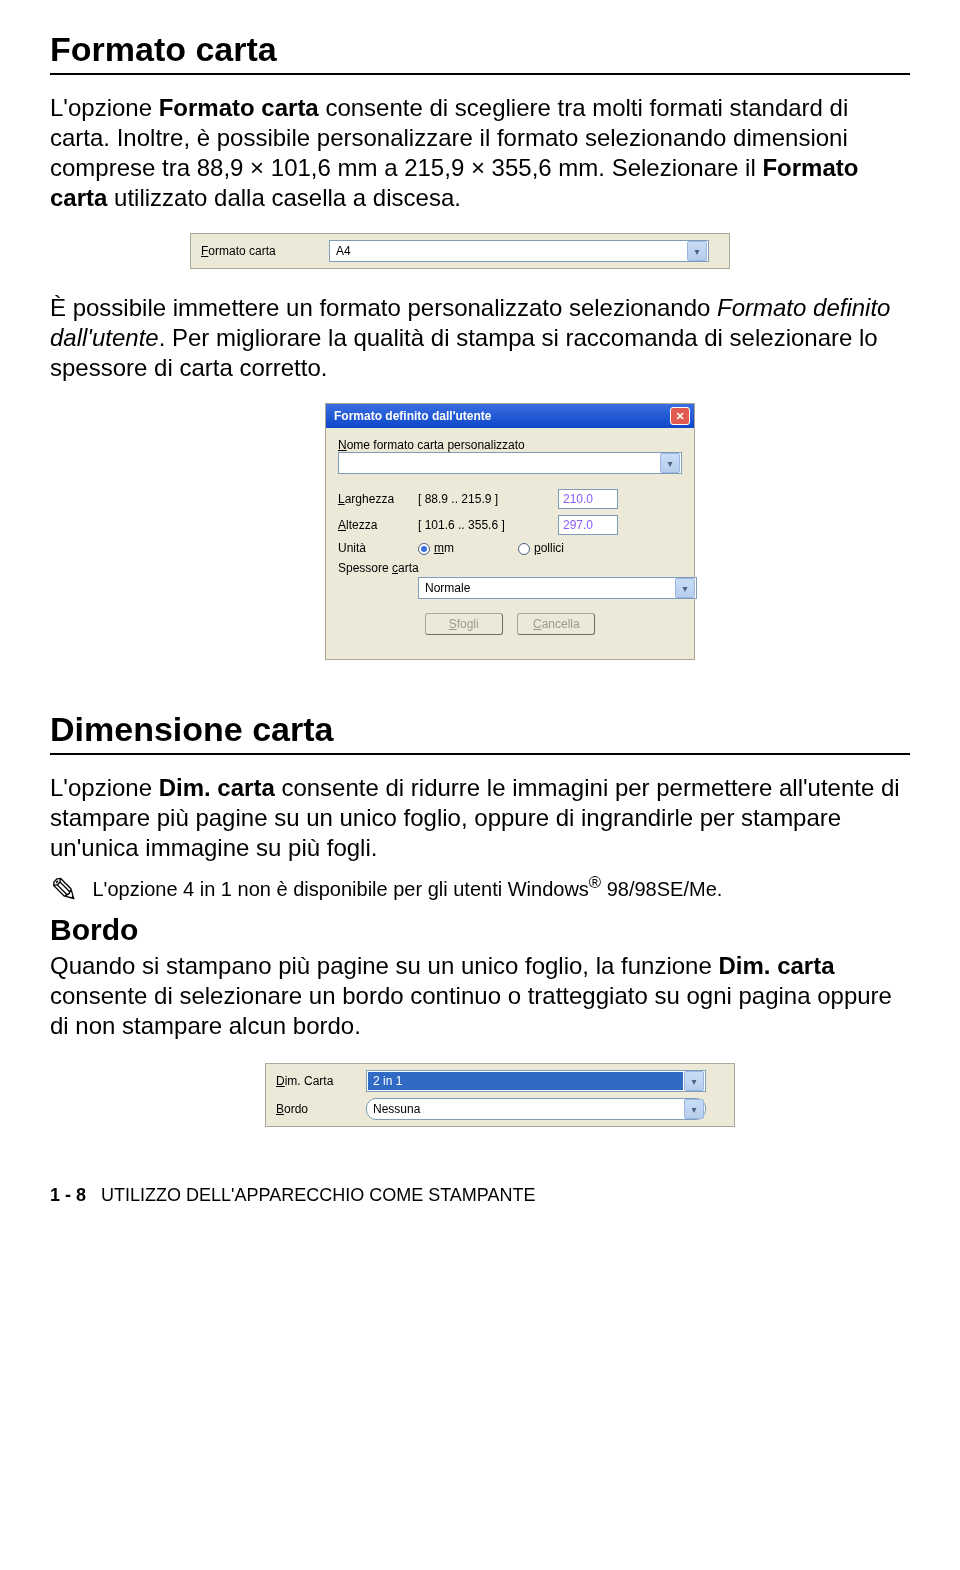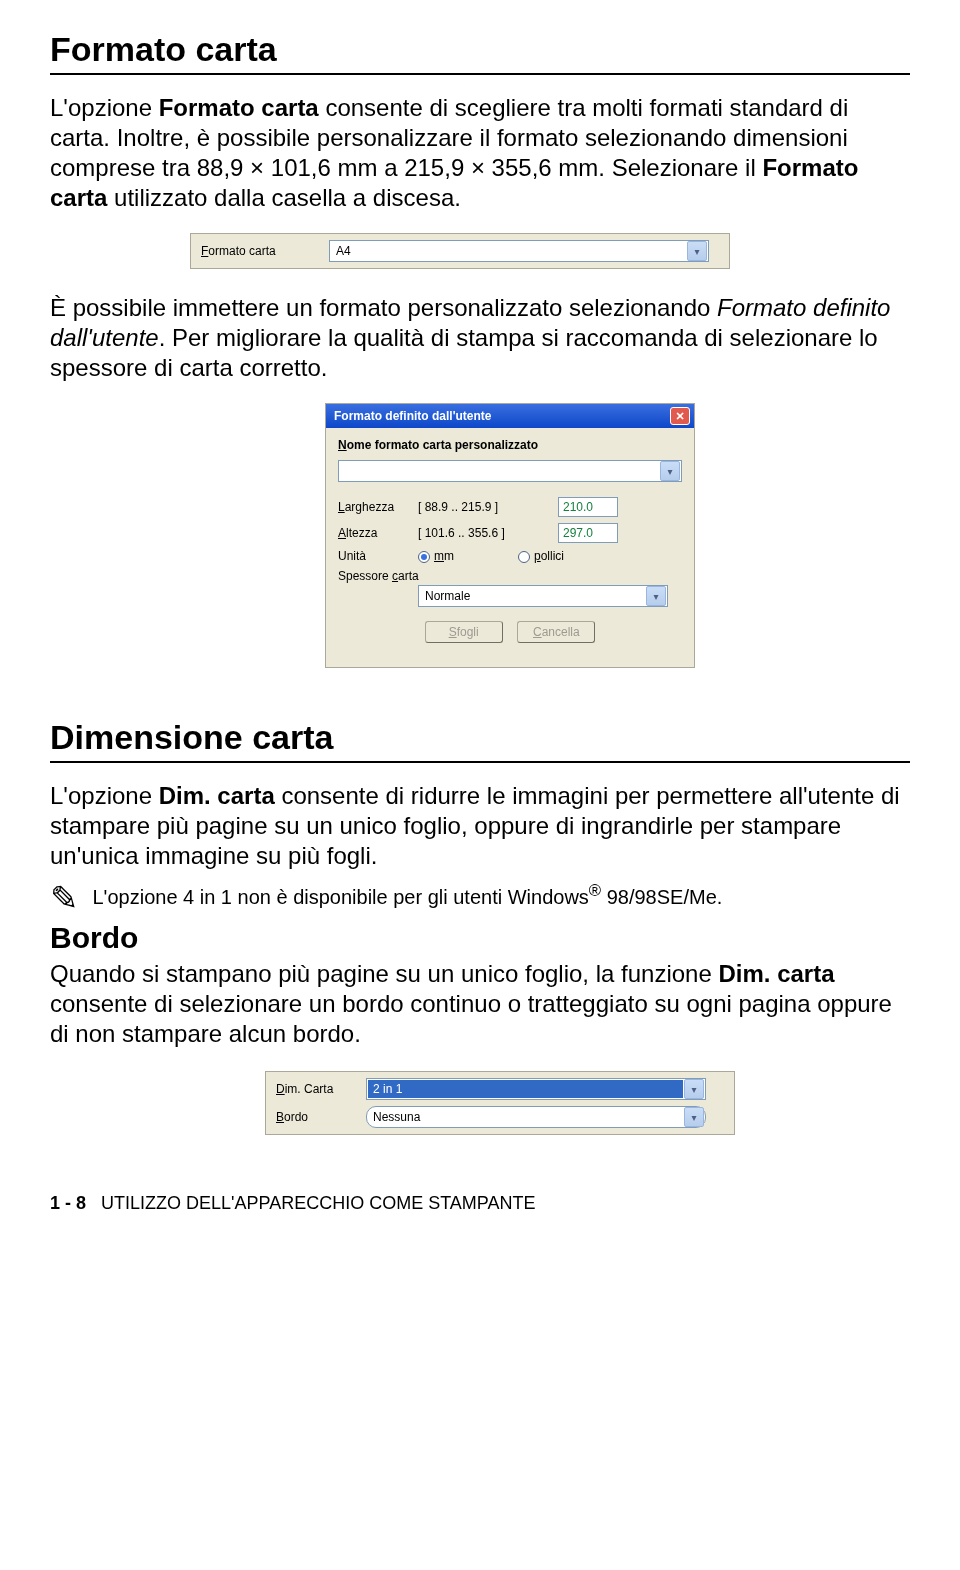--- a/index.html
+++ b/index.html
@@ -91,21 +91,21 @@
     justify-content: center;
     color: #4d6185;
     font-size: 10px;
   }
   .xp-input {
     background: #fff;
     border: 1px solid #7f9db9;
     height: 20px;
     padding: 0 4px;
     font-size: 12px;
-    color: #15803d;
+    color: #8b5cf6;
   }
   .xp-button {
     background: #ece9d8;
     border: 1px solid #aca899;
     border-bottom-color: #716f64;
     border-right-color: #716f64;
     border-radius: 3px;
     height: 22px;
     padding: 0 14px;
     font-size: 12px;
@@ -182,21 +182,21 @@
   <span>È possibile immettere un formato personalizzato selezionando </span><span class="italic">Formato definito dall'utente</span><span>. Per migliorare la qualità di stampa si raccomanda di selezionare lo spessore di carta corretto.</span>
 </p>
 
 
 <div class="xp-panel fig2" style="width:370px; padding:0;">
   <div class="xp-titlebar">
     <span>Formato definito dall'utente</span>
     <span class="xp-close">✕</span>
   </div>
   <div style="padding:10px 12px 14px 12px;">
-    <div style="margin-bottom:8px;font-weight:bold;">
+    <div style="margin-bottom:0;">
       <span class="xp-underline-hotkey">N</span><span>ome formato carta personalizzato</span>
     </div>
     <div class="xp-dropdown" style="width:100%; margin-bottom:12px;">
       <span class="dd-text"></span>
       <span class="dd-arrow">▾</span>
     </div>
 
     <div class="xp-field-row" style="padding:3px 0;">
       <span class="xp-label-sm"><span class="xp-underline-hotkey">L</span><span>arghezza</span></span>
       <span style="width:130px;">[ 88.9    ..  215.9 ]</span>
@@ -213,21 +213,21 @@
         <span class="radio-dot checked"></span><span class="xp-underline-hotkey">m</span><span>m</span>
       </span>
       <span>
         <span class="radio-dot"></span><span class="xp-underline-hotkey">p</span><span>ollici</span>
       </span>
     </div>
     <div style="padding:3px 0 2px 0;">
       <span>Spessore </span><span class="xp-underline-hotkey">c</span><span>arta</span>
     </div>
     <div style="padding:0 0 14px 80px;">
-      <div class="xp-dropdown" style="width:250px;">
+      <div class="xp-dropdown" style="width:279px;">
         <span class="dd-text">Normale</span>
         <span class="dd-arrow">▾</span>
       </div>
     </div>
 
     <div style="text-align:center; margin-bottom:10px;">
       <span class="xp-button disabled" style="width:78px;">
           <span class="xp-underline-hotkey">S</span>
           <span>fogli</span>
         </span>

